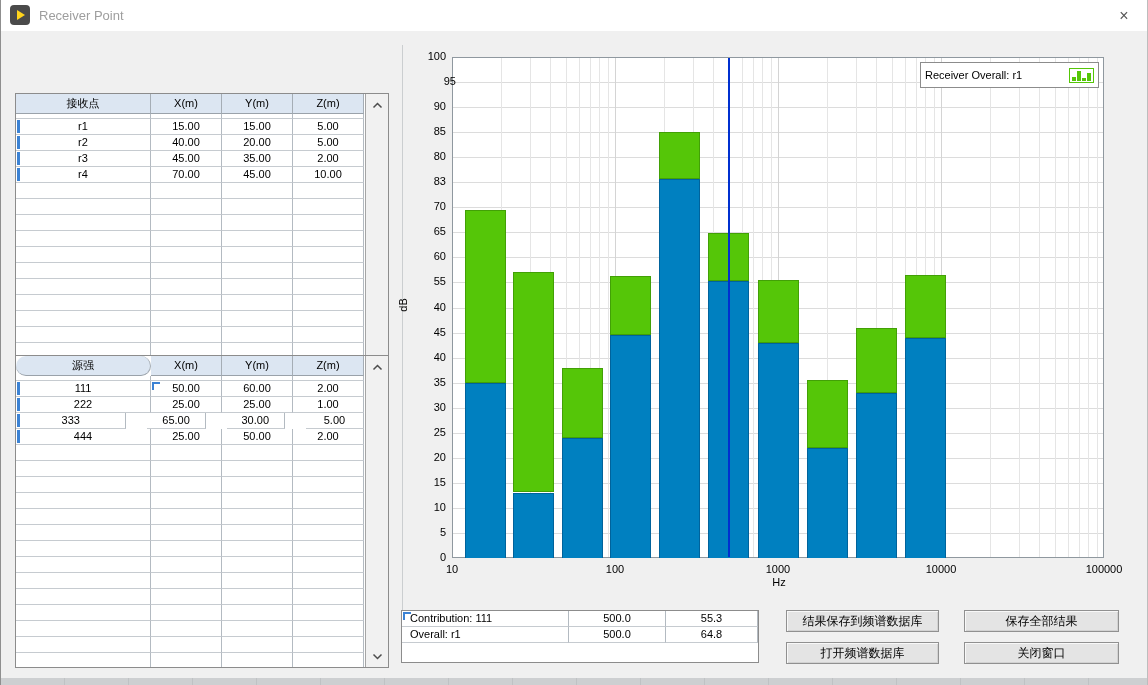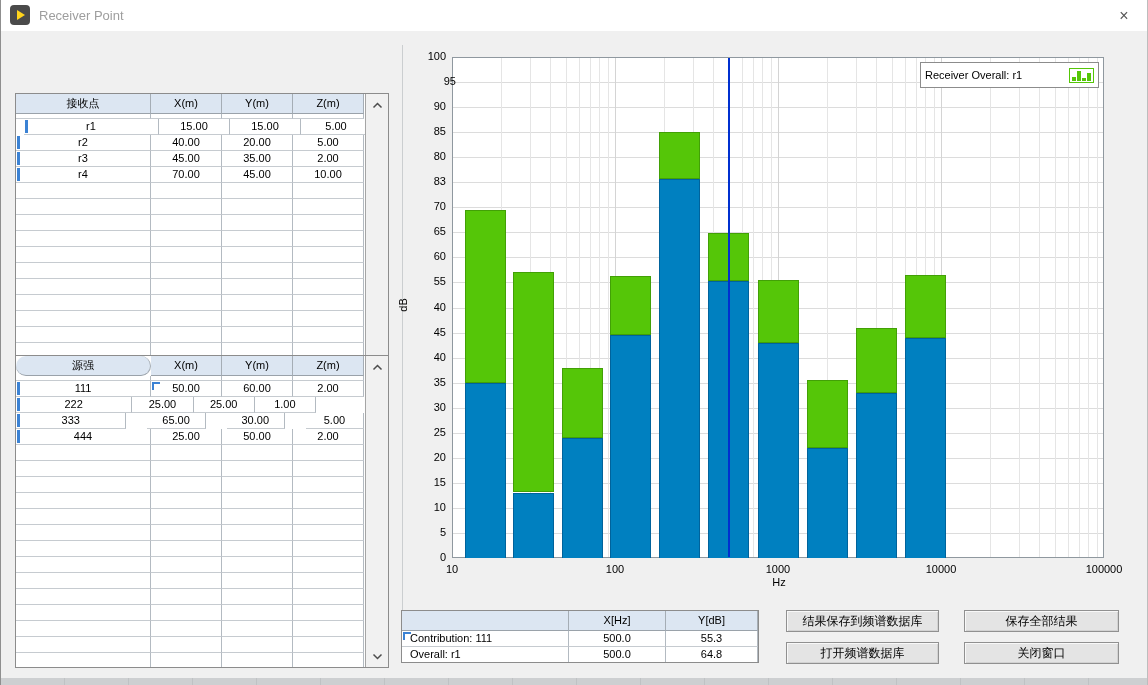--- a/index.html
+++ b/index.html
@@ -84,21 +84,21 @@
         <div class="lv-cell lv-th" style="width: 71px;">X(m)</div>
         <div class="lv-cell lv-th" style="width: 71px;">Y(m)</div>
         <div class="lv-cell lv-th" style="width: 71px;">Z(m)</div>
       </div>
       <div class="lv-row" style="width: 348px;">
         <div class="lv-cell lv-sliver" style="width: 135px;"></div>
         <div class="lv-cell lv-sliver" style="width: 71px;"></div>
         <div class="lv-cell lv-sliver" style="width: 71px;"></div>
         <div class="lv-cell lv-sliver" style="width: 71px;"></div>
       </div>
-      <div class="lv-row" style="width: 348px; padding-left: 8px;">
+      <div class="lv-row" style="width: 348px;">
         <div class="lv-cell lv-td" style="width: 135px;">r1<div class="rowmark"></div></div>
         <div class="lv-cell lv-td" style="width: 71px;">15.00</div>
         <div class="lv-cell lv-td" style="width: 71px;">15.00</div>
         <div class="lv-cell lv-td" style="width: 71px;">5.00</div>
       </div>
       <div class="lv-row" style="width: 348px;">
         <div class="lv-cell lv-td" style="width: 135px;">r2<div class="rowmark"></div></div>
         <div class="lv-cell lv-td" style="width: 71px;">40.00</div>
         <div class="lv-cell lv-td" style="width: 71px;">20.00</div>
         <div class="lv-cell lv-td" style="width: 71px;">5.00</div>
@@ -218,21 +218,21 @@
         <div class="lv-cell lv-sliver" style="width: 71px;"></div>
         <div class="lv-cell lv-sliver" style="width: 71px;"></div>
         <div class="lv-cell lv-sliver" style="width: 71px;"></div>
       </div>
       <div class="lv-row" style="width: 348px;">
         <div class="lv-cell lv-td" style="width: 135px;">111<div class="rowmark"></div></div>
         <div class="lv-cell lv-td" style="width: 71px;">50.00<div class="cornermark"></div></div>
         <div class="lv-cell lv-td" style="width: 71px;">60.00</div>
         <div class="lv-cell lv-td" style="width: 71px;">2.00</div>
       </div>
-      <div class="lv-row" style="width: 300px;">
+      <div class="lv-row" style="width: 348px;">
         <div class="lv-cell lv-td" style="width: 135px;">222<div class="rowmark"></div></div>
         <div class="lv-cell lv-td" style="width: 71px;">25.00</div>
         <div class="lv-cell lv-td" style="width: 71px;">25.00</div>
         <div class="lv-cell lv-td" style="width: 71px;">1.00</div>
       </div>
       <div class="lv-row" style="width: 348px; gap: 21px;">
         <div class="lv-cell lv-td" style="width: 135px;">333<div class="rowmark"></div></div>
         <div class="lv-cell lv-td" style="width: 71px;">65.00</div>
         <div class="lv-cell lv-td" style="width: 71px;">30.00</div>
         <div class="lv-cell lv-td" style="width: 71px;">5.00</div>
@@ -457,25 +457,20 @@
             <i style="height: 10px; background: rgb(85, 198, 8);"></i>
             <i style="height: 3px; background: rgb(85, 198, 8);"></i>
             <i style="height: 8px; background: rgb(85, 198, 8);"></i>
           </span>
       </div>
     </div>
   </div>
 
   <div class="panel" id="readoutTable">
       <div class="lv-row" style="width: 356px;">
-        <div class="lv-cell lv-th" style="width: 167px;"></div>
-        <div class="lv-cell lv-th" style="width: 97px;">X[Hz]</div>
-        <div class="lv-cell lv-th" style="width: 92px;">Y[dB]</div>
-      </div>
-      <div class="lv-row" style="width: 356px;">
         <div class="lv-cell lv-td lv-left" style="width: 167px;">Contribution: 111<div class="cornermark"></div></div>
         <div class="lv-cell lv-td" style="width: 97px;">500.0</div>
         <div class="lv-cell lv-td" style="width: 92px;">55.3</div>
       </div>
       <div class="lv-row" style="width: 356px;">
         <div class="lv-cell lv-td lv-left" style="width: 167px;">Overall: r1</div>
         <div class="lv-cell lv-td" style="width: 97px;">500.0</div>
         <div class="lv-cell lv-td" style="width: 92px;">64.8</div>
       </div>
     </div>

